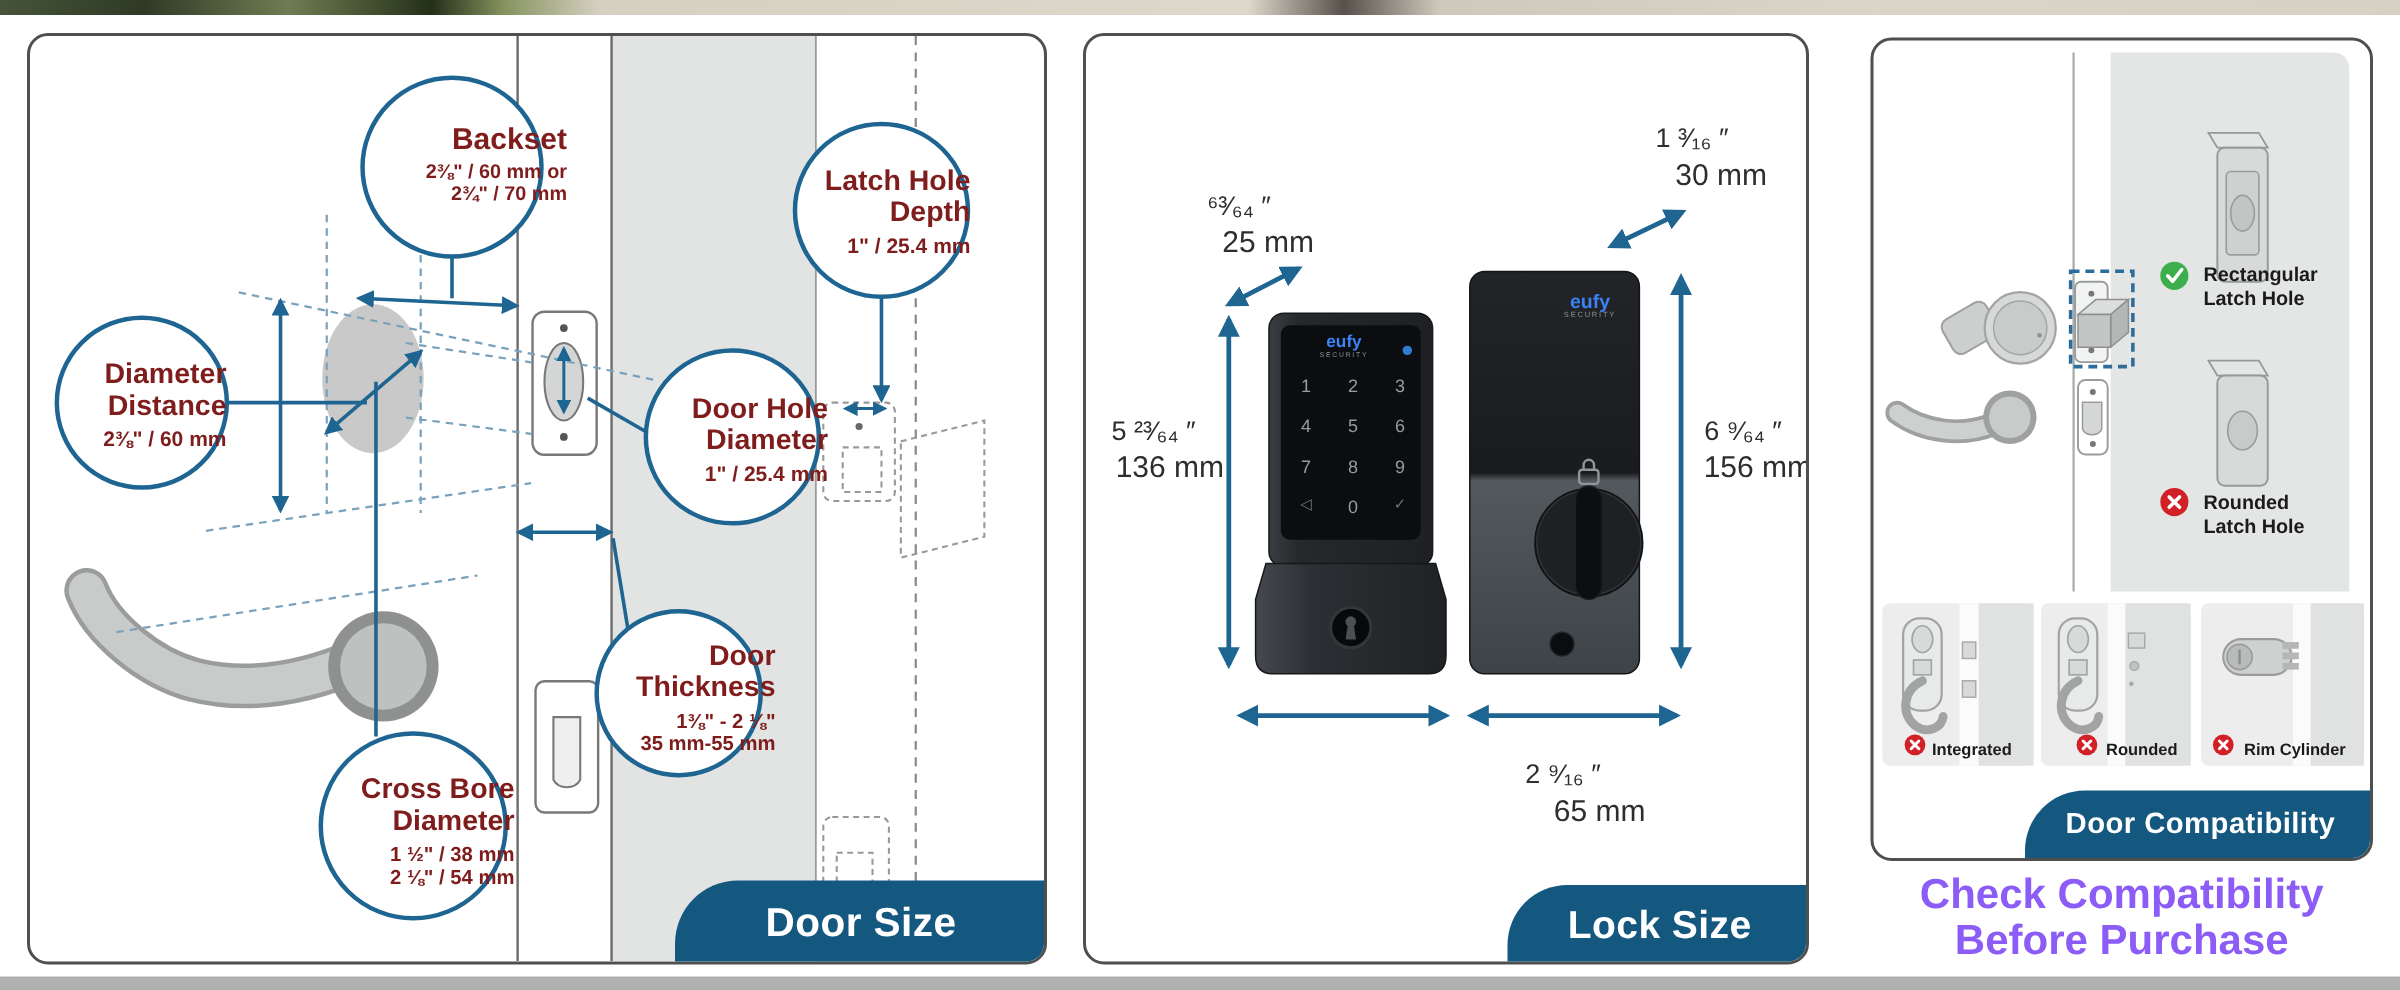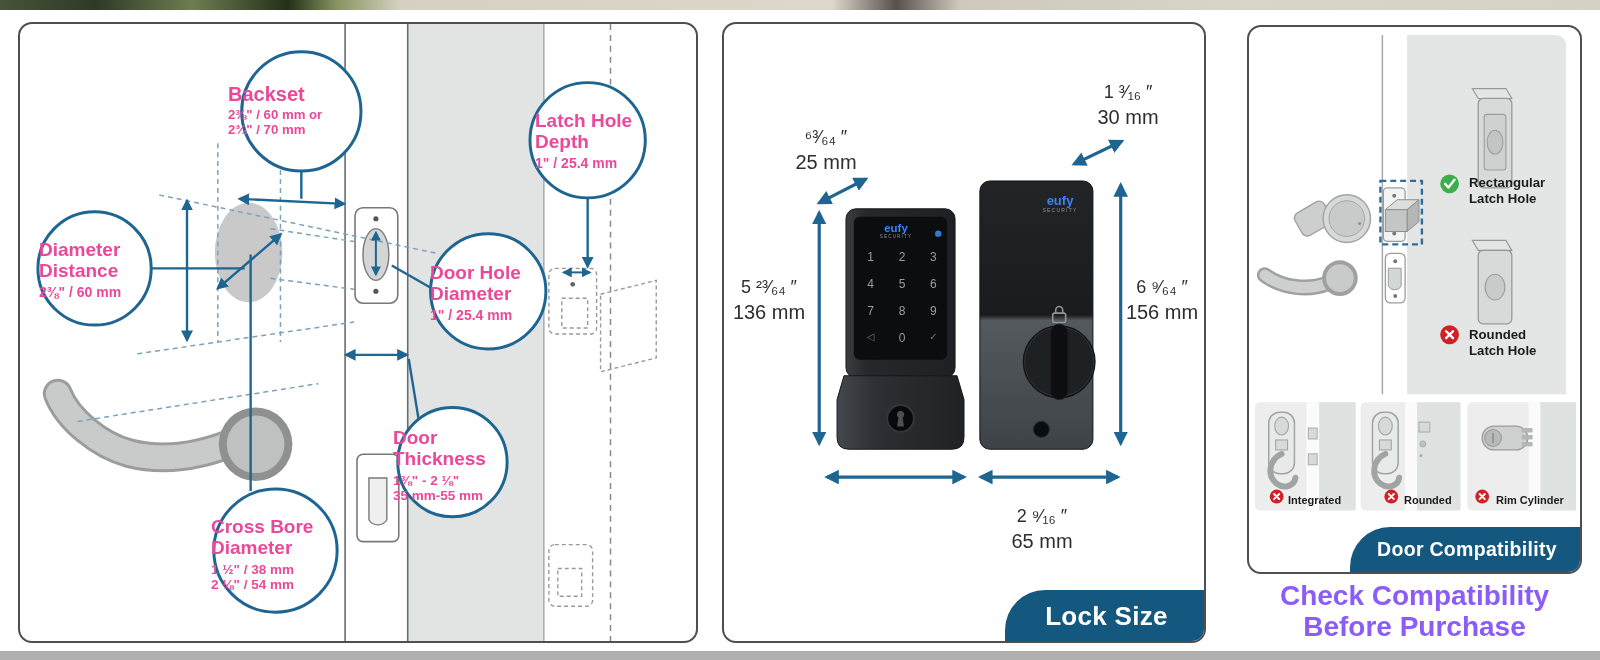--- a/index.html
+++ b/index.html
@@ -15,30 +15,30 @@
   #panel-door{left:18px;top:22px;width:680px;height:621px;}
   #panel-lock{left:722px;top:22px;width:484px;height:621px;}
   #panel-compat{left:1247px;top:25px;width:335px;height:549px;}
 
   .banner{position:absolute;background:#14587f;color:#fff;font-weight:700;
           display:flex;align-items:center;justify-content:center;letter-spacing:.3px;}
   #banner-door{left:430px;top:563px;width:248px;height:56px;border-radius:42px 0 0 0;font-size:27px;}
   #banner-lock{left:281px;top:566px;width:203px;height:53px;border-radius:40px 0 0 0;font-size:26px;}
   #banner-compat{left:101px;top:500px;width:234px;height:45px;border-radius:40px 0 0 0;font-size:19.5px;}
 
-  .callout{position:absolute;transform:translate(-50%,-50%);text-align:left;color:#ec4899;line-height:1.12;}
+  .callout{position:absolute;transform:translate(-50%,-50%);text-align:right;color:#7f1d1d;line-height:1.12;}
   .c-title{font-size:19px;font-weight:600;margin-bottom:3px;}
   .c-val{font-size:14px;font-weight:700;}
   #co-backset .c-title{font-size:20px;}
   #co-backset .c-val{font-size:13.2px;}
   #co-thickness .c-val,#co-crossbore .c-val{font-size:13.5px;}
 
   .m-label{position:absolute;transform:translate(-50%,-50%);text-align:center;color:#2e2e2e;line-height:1.3;}
   .m-in{font-size:18px;}
-  .m-mm{font-size:20px;}
+  .m-mm{font-size:20px;text-align:right;}
 
   .logo{position:absolute;transform:translate(-50%,-50%);text-align:center;line-height:1.1;}
   .logo .brand{color:#3b82f6;font-weight:700;}
   .logo .sub{color:#8c9196;letter-spacing:1.2px;}
   #logo-front .brand{font-size:11.5px;}
   #logo-front .sub{font-size:4.5px;}
   #logo-back .brand{font-size:13px;}
   #logo-back .sub{font-size:5px;}
 
   .r-label{position:absolute;color:#1b1b1b;font-size:13.2px;font-weight:700;line-height:1.22;}
@@ -155,20 +155,21 @@
       <div class="c-title">Door Thickness</div>
       <div class="c-val">1⅜" - 2 ⅛"</div>
       <div class="c-val">35 mm-55 mm</div>
     </div>
     <div class="callout" id="co-crossbore" style="left:257px;top:530px;width:132px;">
       <div class="c-title">Cross Bore Diameter</div>
       <div class="c-val">1 ½" / 38 mm</div>
       <div class="c-val">2 ⅛" / 54 mm</div>
     </div>
 
+    <div class="banner" id="banner-door">Door Size</div>
   </div>
 
   <div class="panel" id="panel-lock">
     <svg viewBox="0 0 484 621" preserveAspectRatio="none">
       <defs>
         <marker id="ah2" viewBox="0 0 10 10" refX="8" refY="5" markerWidth="4.6" markerHeight="4.6" orient="auto-start-reverse">
           <path d="M0 0 L10 5 L0 10 z" fill="#1e6592"></path>
         </marker>
         <linearGradient id="gBody" x1="0" y1="0" x2="1" y2="0">
           <stop offset="0" stop-color="#3a3d41"></stop>

